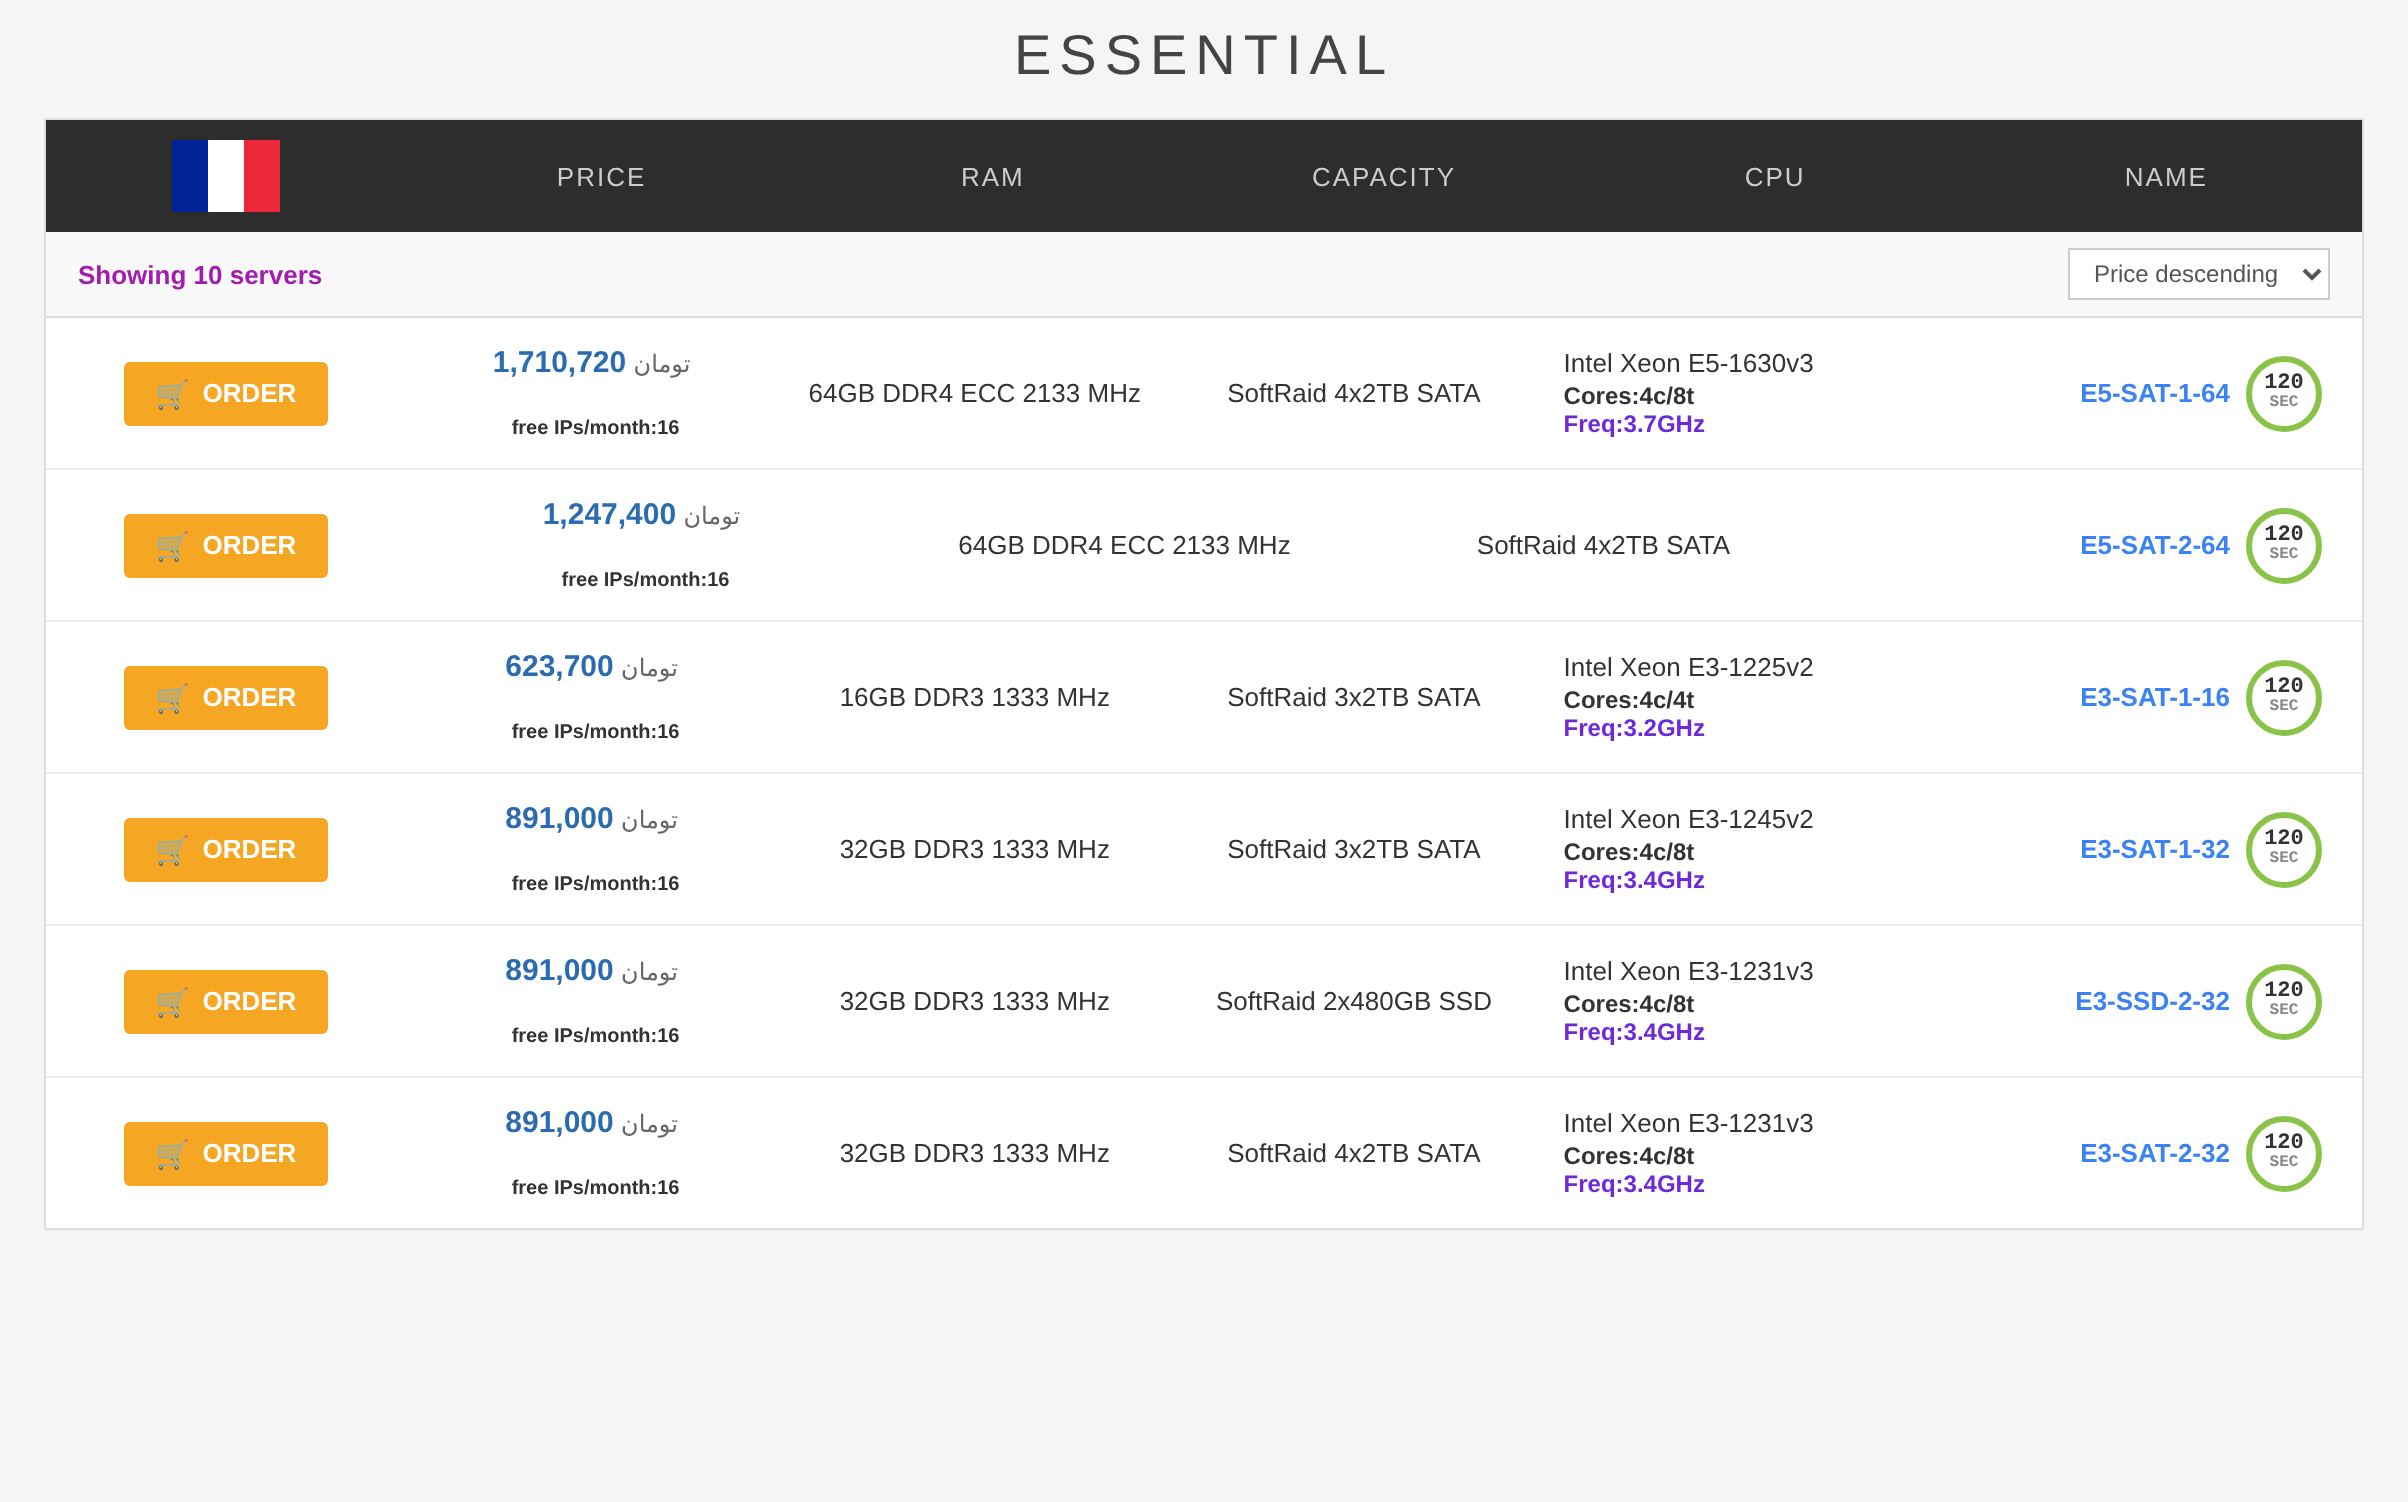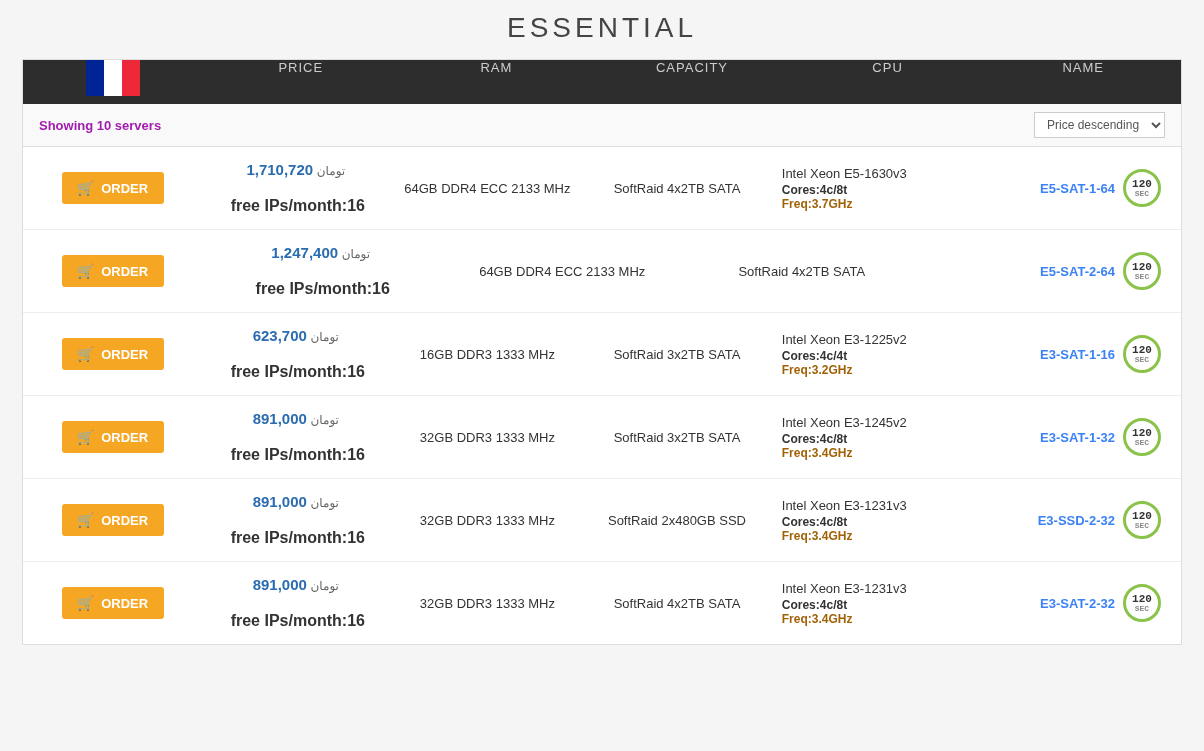--- a/index.html
+++ b/index.html
@@ -17,22 +17,22 @@
     .main-container {
       max-width: 1160px;
       margin: 0 auto;
       background: #fff;
       border: 1px solid #ddd;
     }
     
     .table-header {
       background: #2d2d2d;
       display: flex;
-      align-items: flex-start;
-      height: 44px;
+      align-items: center;
+      height: 56px;
     }
     
     .header-flag {
       width: 180px;
       display: flex;
       align-items: center;
       justify-content: center;
       flex-shrink: 0;
     }
     
@@ -126,21 +126,21 @@
     }
     
     .price-unit {
       color: #666;
       font-size: 12px;
       margin-right: 4px;
     }
     
     .free-ips {
       color: #4a90d9;
-      font-size: 16px;
+      font-size: 10px;
       margin-top: 19px;
     }
     
     .free-ips span { color: #333; font-weight: bold; }
     
     .col-ram {
       flex: 1;
       text-align: center;
       font-size: 13px;
       color: #333;
@@ -157,21 +157,21 @@
       flex: 1;
       text-align: left;
       padding-left: 10px;
       font-size: 13px;
       color: #333;
     }
     
     .cpu-cores { color: #4a90d9; font-size: 12px; margin-top: 2px; }
     .cpu-cores span { color: #333; font-weight: bold; }
     .cpu-freq { color: #4a90d9; font-size: 12px; }
-    .cpu-freq span { color: #a16207; font-weight: bold; }
+    .cpu-freq span { color: #6d28d9; font-weight: bold; }
     
     .col-name {
       flex: 1;
       display: flex;
       align-items: center;
       justify-content: flex-end;
       padding-right: 20px;
       gap: 8px;
     }
     

